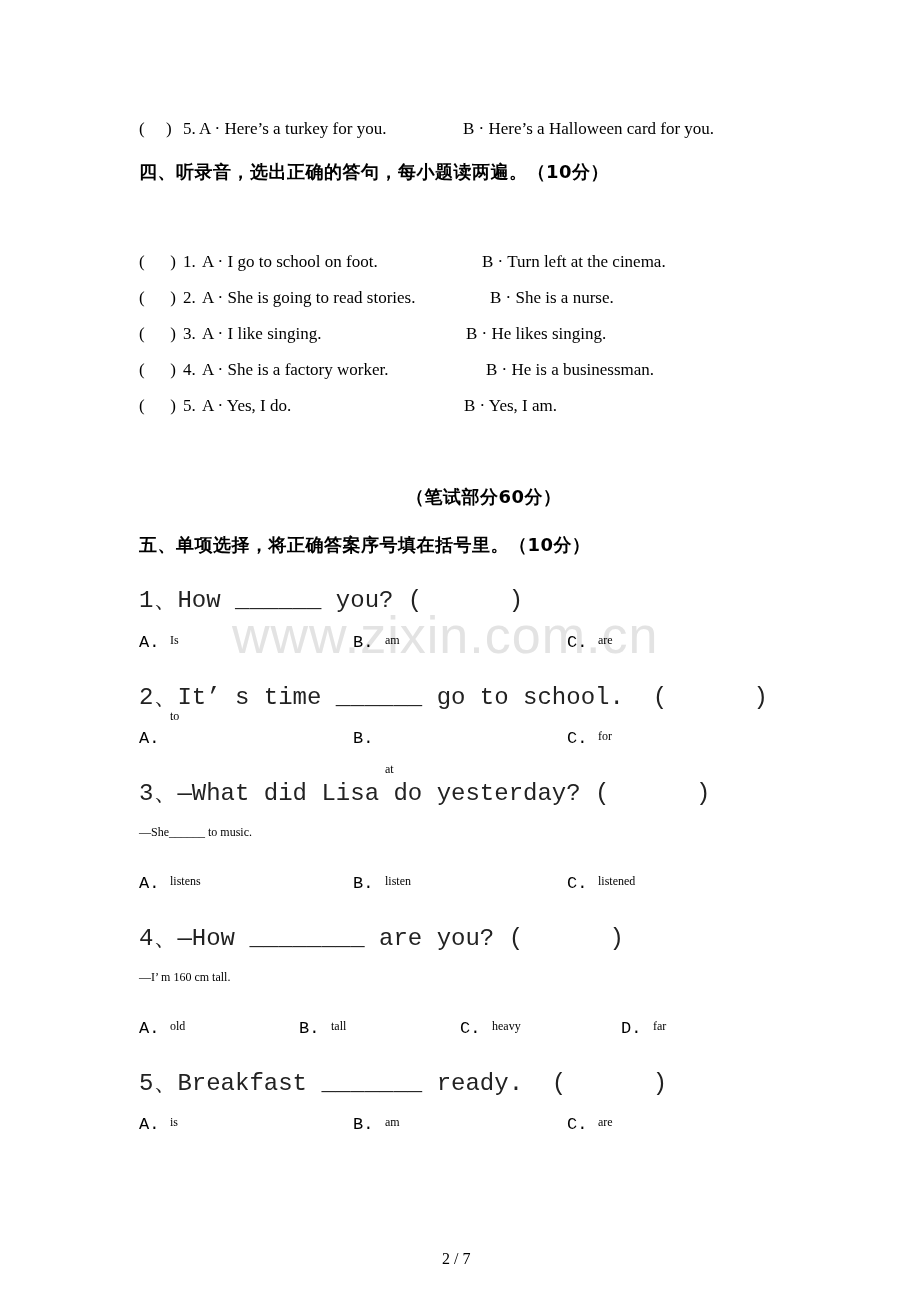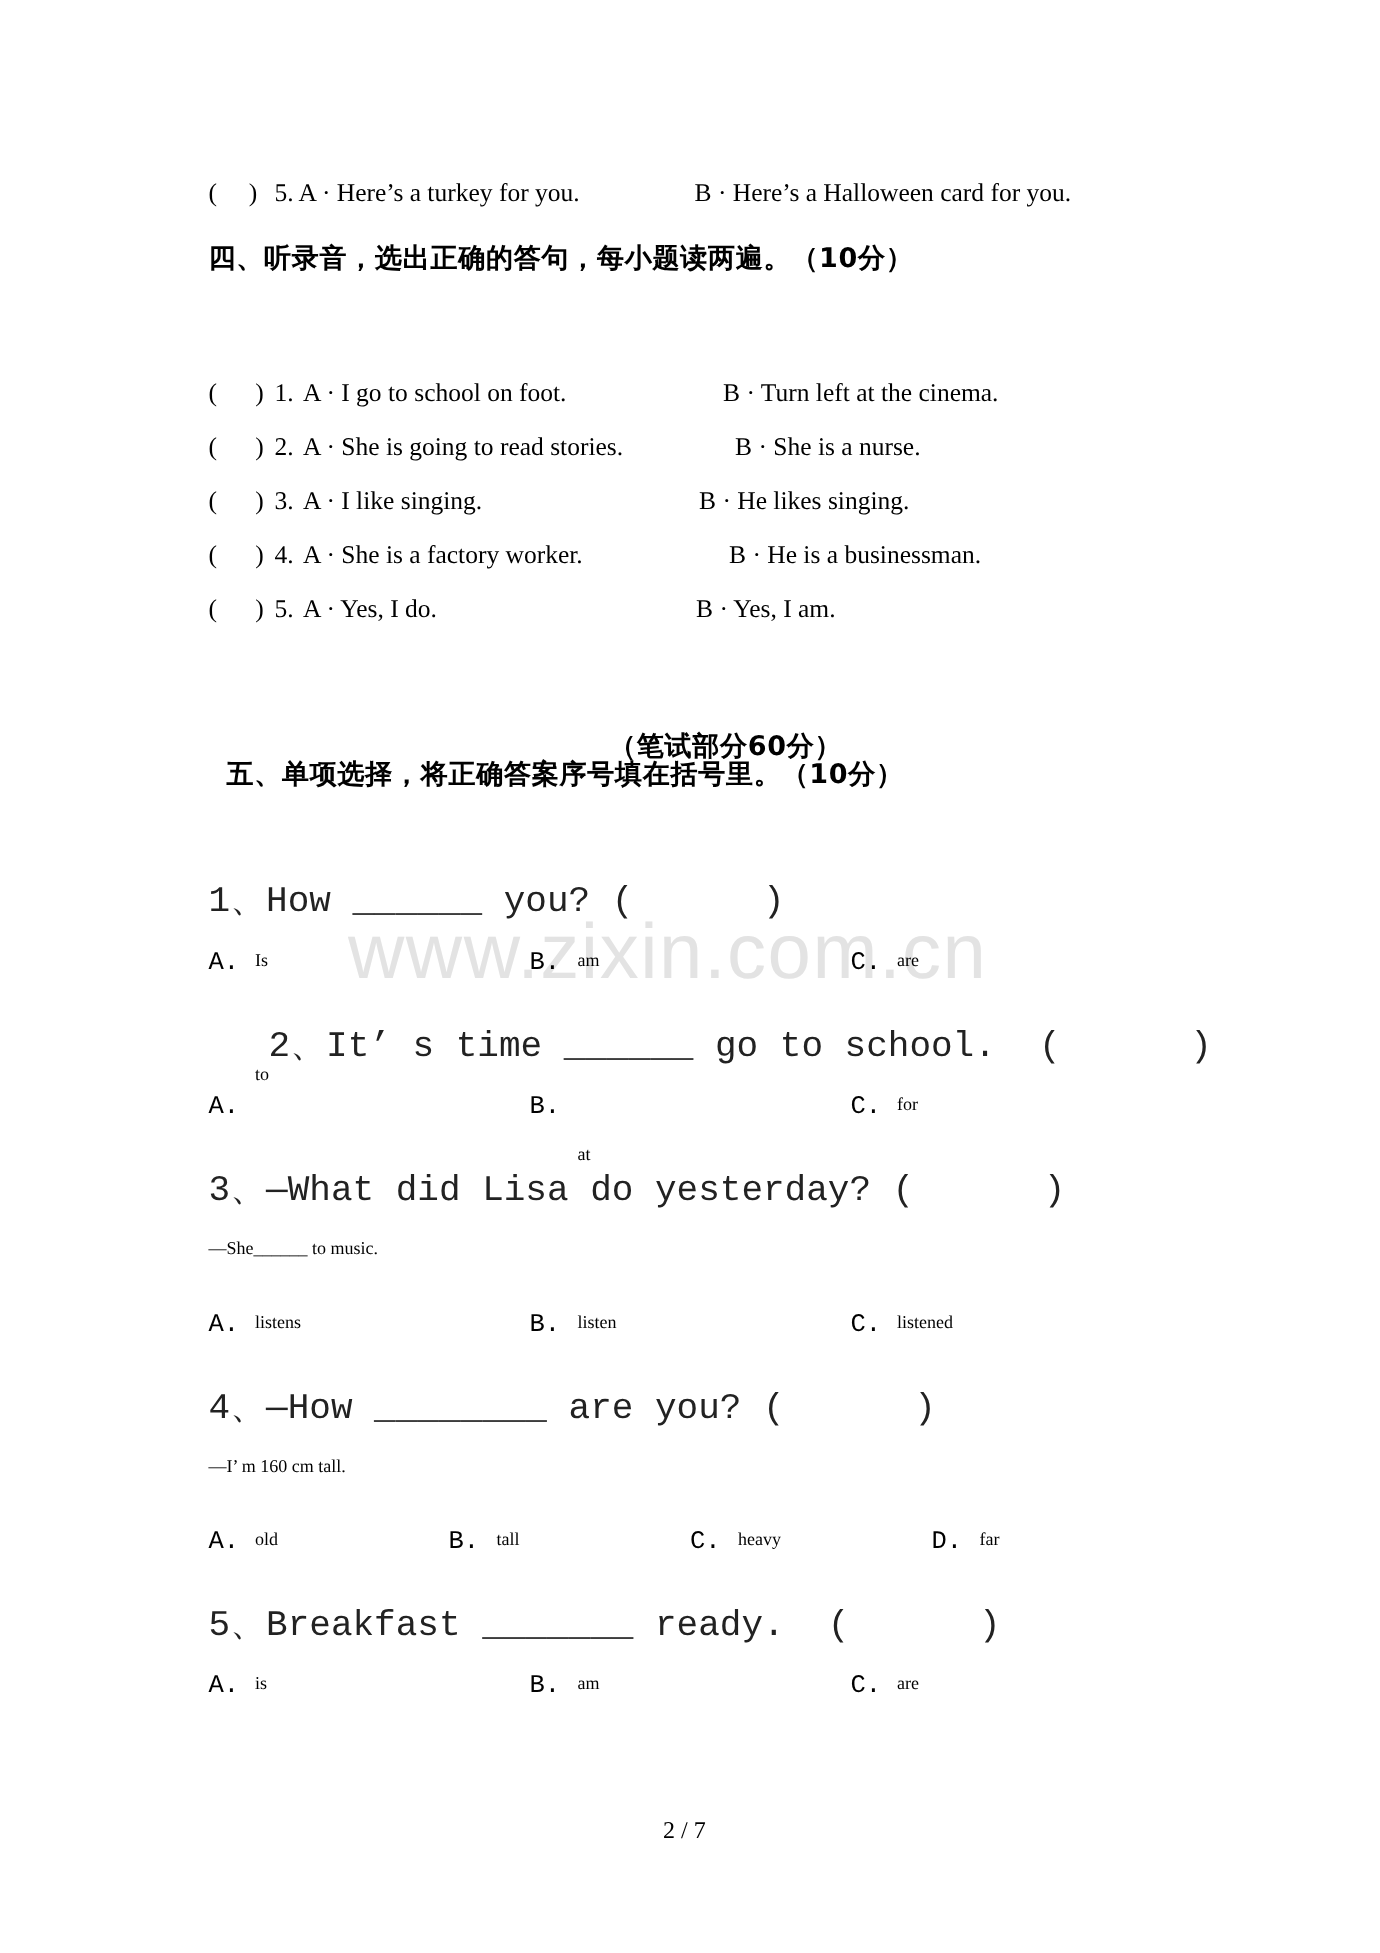--- a/index.html
+++ b/index.html
@@ -59,36 +59,36 @@
   </div>
   <div>
     <span class="abs tnr" style="left:139px; top:396px;">(      )</span>
     <span class="abs tnr" style="left:183px; top:396px;">5.</span>
     <span class="abs tnr" style="left:202px; top:396px;">A · Yes, I do.</span>
     <span class="abs tnr" style="left:464px; top:396px;">B · Yes, I am.</span>
   </div>
 
   <div class="abs heading" style="left:406px; top:485px;">（笔试部分60分）</div>
 
-  <div class="abs heading" style="left:139px; top:504px;margin-left:12px;">五、单项选择，将正确答案序号填在括号里。（10分）</div>
+  <div class="abs heading" style="left:139px; top:533px;">五、单项选择，将正确答案序号填在括号里。（10分）</div>
 
   <div>
     <span class="abs mono" style="left:139px; top:583px;">1、How ______ you? (      )</span>
     <div>
       <span class="abs optletter" style="left:139px; top:633px;">A.</span>
       <span class="abs opt" style="left:170px; top:633px;">Is</span>
       <span class="abs optletter" style="left:353px; top:633px;">B.</span>
       <span class="abs opt" style="left:385px; top:633px;">am</span>
       <span class="abs optletter" style="left:567px; top:633px;">C.</span>
       <span class="abs opt" style="left:598px; top:633px;">are</span>
     </div>
   </div>
 
   <div>
-    <span class="abs mono" style="left:139px; top:680px;margin-left:40px;">2、It’ s time ______ go to school.  (      )</span>
+    <span class="abs mono" style="left:139px; top:680px;">2、It’ s time ______ go to school.  (      )</span>
     <div>
       <span class="abs optletter" style="left:139px; top:729px;">A.</span>
       <span class="abs opt" style="left:170px; top:709px;">to</span>
       <span class="abs optletter" style="left:353px; top:729px;">B.</span>
       <span class="abs opt" style="left:385px; top:742px;margin-top:20px;">at</span>
       <span class="abs optletter" style="left:567px; top:729px;">C.</span>
       <span class="abs opt" style="left:598px; top:729px;">for</span>
     </div>
   </div>
 
@@ -125,14 +125,14 @@
     <div>
       <span class="abs optletter" style="left:139px; top:1115px;">A.</span>
       <span class="abs opt" style="left:170px; top:1115px;">is</span>
       <span class="abs optletter" style="left:353px; top:1115px;">B.</span>
       <span class="abs opt" style="left:385px; top:1115px;">am</span>
       <span class="abs optletter" style="left:567px; top:1115px;">C.</span>
       <span class="abs opt" style="left:598px; top:1115px;">are</span>
     </div>
   </div>
 
-  <div class="abs pagenum" style="left:442px; top:1212px;">2 / 7</div>
+  <div class="abs pagenum" style="left:442px; top:1250px;">2 / 7</div>
 </div>
 
 </body></html>

